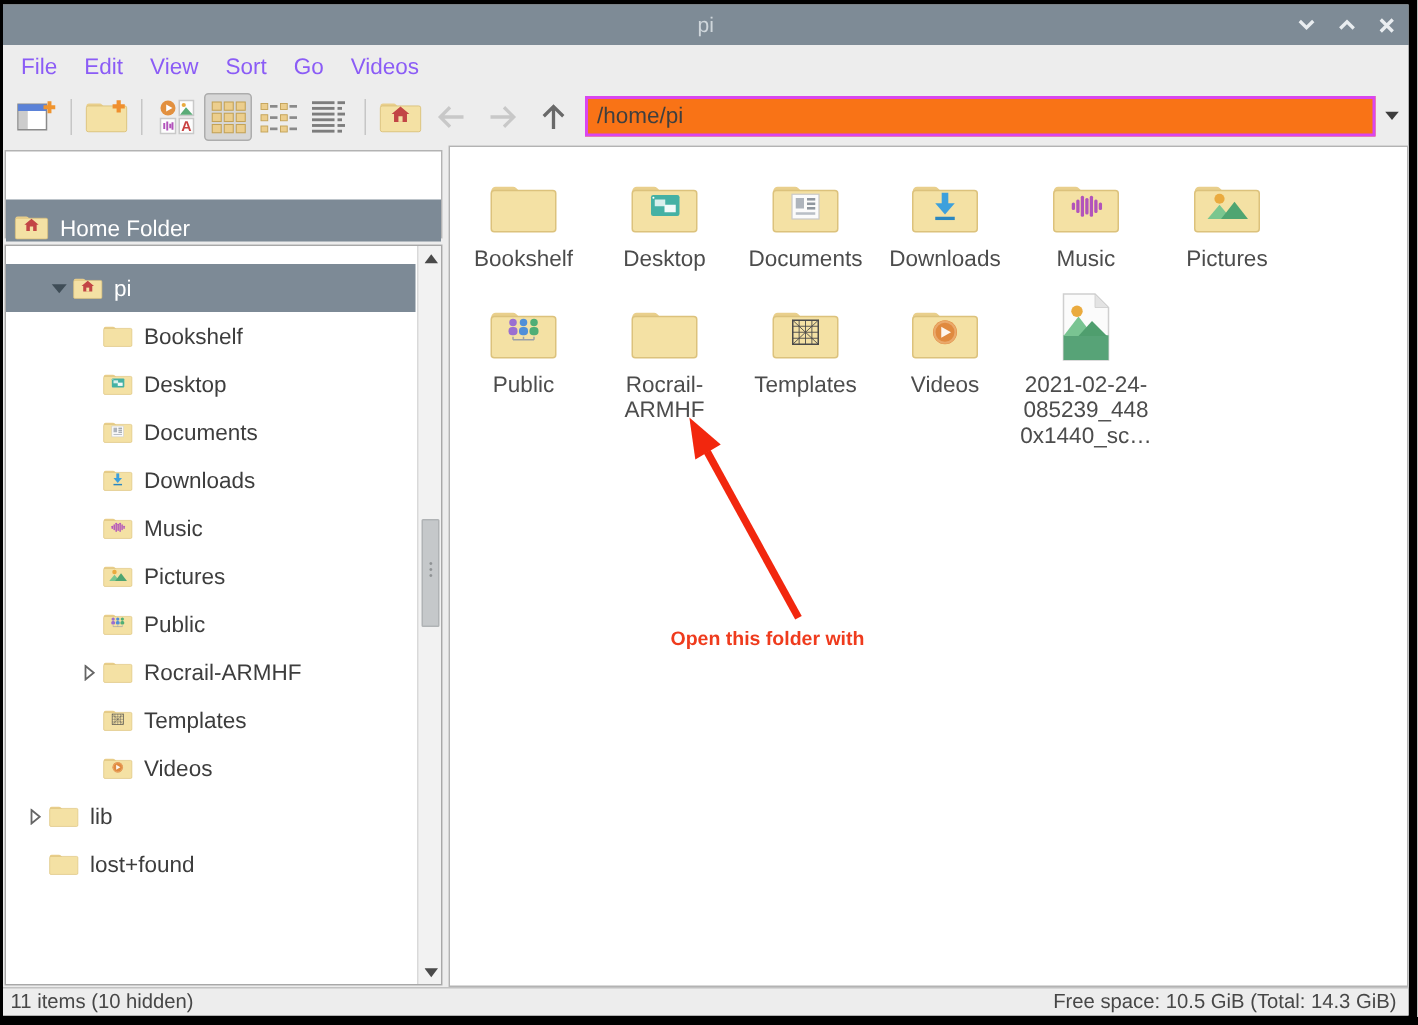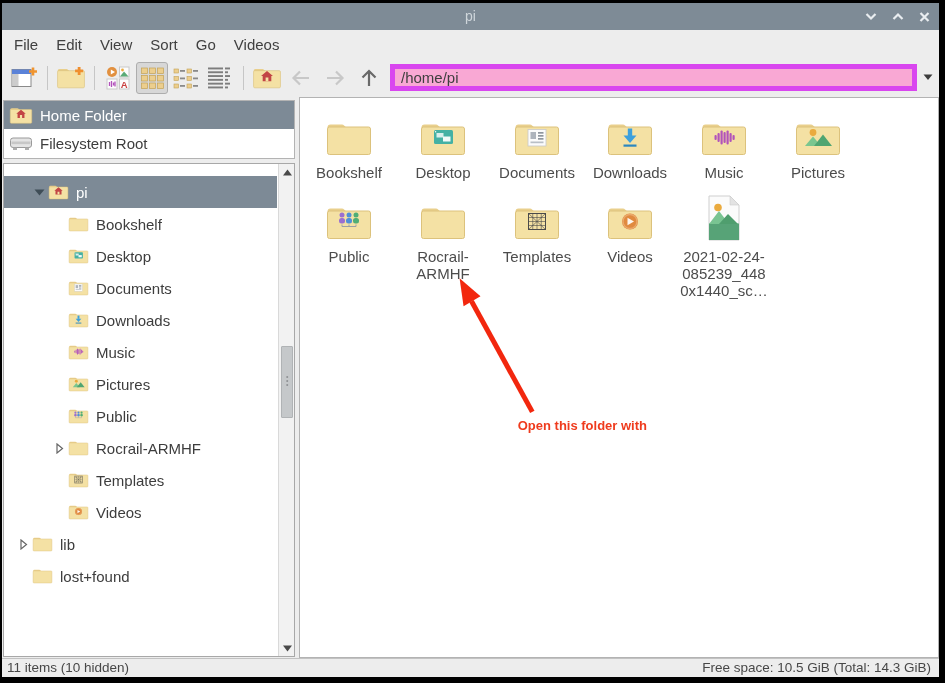--- a/index.html
+++ b/index.html
@@ -9,56 +9,56 @@
   .window { position:absolute; left:2px; top:3px; width:937px; height:674px; background:#ededed; }
 
   
   .titlebar { position:absolute; left:0; top:0; width:100%; height:27px; background:#7e8b96; }
   .title { position:absolute; left:0; right:0; top:5px; text-align:center; color:#cfd6db; font-size:14px; }
   .controls { position:absolute; right:6px; top:0; height:27px; display:flex; align-items:center; gap:10px; }
   .ctl { width:17px; height:17px; display:flex; align-items:center; justify-content:center; cursor:default; }
 
   
   .menubar { position:absolute; left:0; top:27px; width:100%; height:28px; background:#ededed; display:flex; align-items:center; padding-left:3px; }
-  .menu-item { font-size:15px; color:#404040; padding:4px 9px;text-align:center; }
+  .menu-item { font-size:15px; color:#8b5cf6; padding:4px 9px;text-align:center; }
 
   
   .toolbar { position:absolute; left:0; top:55px; width:100%; height:39px; background:#ededed; display:flex; align-items:center; padding-left:5px; }
   .tbtn { height:32px; min-width:32px; display:flex; align-items:center; justify-content:center; border:1px solid transparent; border-radius:3px; margin:0 1px; }
   .tbtn.pressed { background:#d7d7d7; border-color:#adadad; }
   .tsep { width:1px; height:24px; background:#c6c6c6; margin:0 6px; }
-  .pathbar { height:27px; flex:1 1 auto; margin-left:4px; border:5px solid #d946ef; background:#f9a8d4; font-size:15px; color:#3f3f3f; padding:0 6px; font-family:inherit; outline:none; }
+  .pathbar { height:27px; flex:1 1 auto; margin-left:4px; border:2px solid #d946ef; background:#f97316; font-size:15px; color:#3f3f3f; padding:0 6px; font-family:inherit; outline:none; }
   .path-drop { width:22px; height:27px; display:flex; align-items:center; justify-content:center; }
 
   
   .body { position:absolute; left:0; top:94px; width:100%; height:561px; background:#ededed; }
 
   
   .sidebar { position:absolute; left:0; top:0; width:294px; height:561px; }
   .places { position:absolute; left:1px; top:3px; width:292px; height:59px; background:#fff; border:1px solid #b3b3b3; }
-  .place-row { height:28px; display:flex; align-items:center; padding-left:5px; gap:7px; font-size:15px; color:#3d3d3d; }
+  .place-row { height:28px; display:flex; align-items:flex-end; padding-left:5px; gap:7px; font-size:15px; color:#3d3d3d;margin-top:32px; }
   .place-row.selected { background:#7d8a96; color:#fff; }
   .treebox { position:absolute; left:1px; top:66px; width:292px; height:494px; background:#fff; border:1px solid #a8a8a8; overflow:hidden; }
   .tree { position:absolute; left:0; top:12px; right:17px; }
   .tree-row { height:32px; display:flex; align-items:center; font-size:15px; color:#3d3d3d; }
   .tree-row.selected { background:#7d8a96; color:#fff; }
   .expander { width:18px; height:12px; display:flex; align-items:center; justify-content:center; flex:0 0 18px; }
   .tree-icon { margin-right:7px; flex:0 0 auto; display:flex; }
   .vscroll { position:absolute; right:0; top:0; width:16px; height:100%; background:#f2f2f2; border-left:1px solid #d9d9d9; }
   .varrow { position:absolute; left:0; width:16px; height:14px; display:flex; align-items:center; justify-content:center; }
   .vthumb { position:absolute; left:2px; width:12px; background:#c5c8ca; border:1px solid #b0b3b5; border-radius:1px; }
   .grip { position:absolute; left:4px; width:4px; color:#8f9294; font-size:7px; line-height:4px; }
 
   
   .main { position:absolute; left:297px; top:0; width:640px; height:561px; background:#fff; border:1px solid #b3b3b3; }
   .file-cell { position:absolute; width:94px; display:flex; flex-direction:column; align-items:center; }
   .file-iconbox { height:52px; display:flex; align-items:flex-end; justify-content:center; }
   .file-label { margin-top:6px; text-align:center; font-size:15px; line-height:17px; color:#4c4c4c; }
   .annot-arrow { position:absolute; left:0; top:0; width:100%; height:100%; pointer-events:none; }
-  .annotation { position:absolute; left:147px; top:319px; width:200px; text-align:right; font-size:13px; font-weight:bold; line-height:17px; color:#ef3b1d; }
+  .annotation { position:absolute; left:147px; top:319px; width:200px; text-align:left; font-size:13px; font-weight:bold; line-height:17px; color:#ef3b1d; }
 
   
   .statusbar { position:absolute; left:0; top:655px; width:100%; height:19px; background:#ededed; border-top:1px solid #c2c2c2; font-size:13.5px; color:#474747; }
   .status-left { position:absolute; left:5px; top:1px; }
   .status-right { position:absolute; right:8px; top:1px; }
 </style>
 </head>
 <body>
 
 <div class="app">

